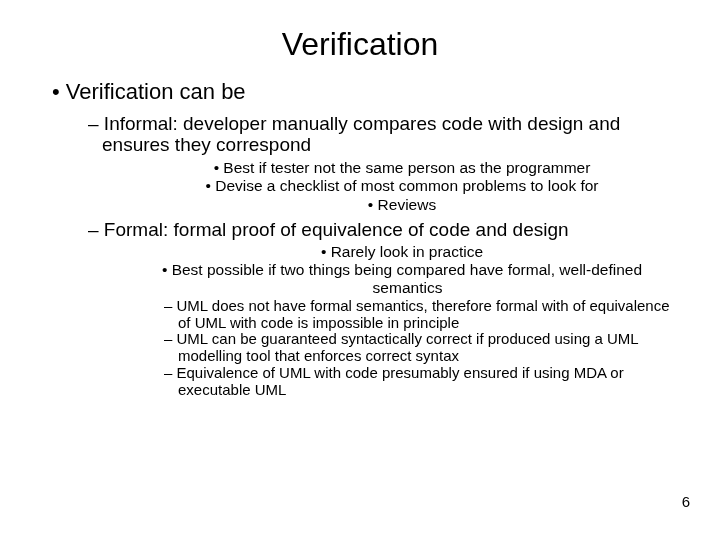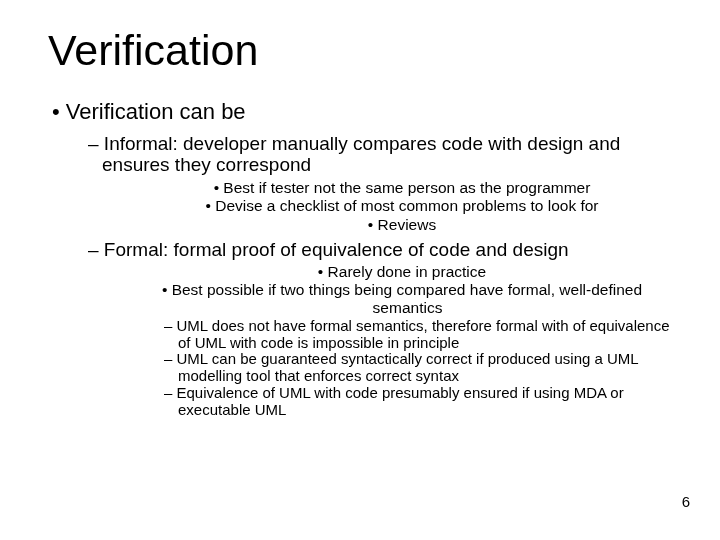--- a/index.html
+++ b/index.html
@@ -6,24 +6,24 @@
     body {
       width: 720px;
       height: 540px;
       background: #fff;
       font-family: Arial, Helvetica, sans-serif;
       color: #000;
       position: relative;
       padding: 20px 48px 20px 48px;
     }
     .title {
-      font-size: 43px;
+      font-size: 32px;
       font-weight: 400;
-      text-align: left;
-      margin-bottom: 24px;
+      text-align: center;
+      margin-bottom: 16px;
       margin-top: 6px;
     }
     .l1 {
       font-size: 22px;
       margin-left: 4px;
       margin-bottom: 8px;
     }
     .l1::before { content: "• "; }
     .l2 {
       font-size: 19px;
@@ -67,19 +67,19 @@
 <div class="title">Verification</div>
 
 <div class="l1">Verification can be</div>
 
 <div class="l2">Informal: developer manually compares code with design and ensures they correspond</div>
 <div class="l3">Best if tester not the same person as the programmer</div>
 <div class="l3">Devise a checklist of most common problems to look for</div>
 <div class="l3">Reviews</div>
 
 <div class="l2 gap-top">Formal: formal proof of equivalence of code and design</div>
-<div class="l3">Rarely done in practice</div>
+<div class="l3">Rarely look in practice</div>
 <div class="l3">Best possible if two things being compared have formal, well-defined semantics</div>
 <div class="l4">UML does not have formal semantics, therefore formal with of equivalence of UML with code is impossible in principle</div>
 <div class="l4">UML can be guaranteed syntactically correct if produced using a UML modelling tool that enforces correct syntax</div>
 <div class="l4">Equivalence of UML with code presumably ensured if using MDA or executable UML</div>
 
 <div class="page-num">6</div>
 
 </body></html>

